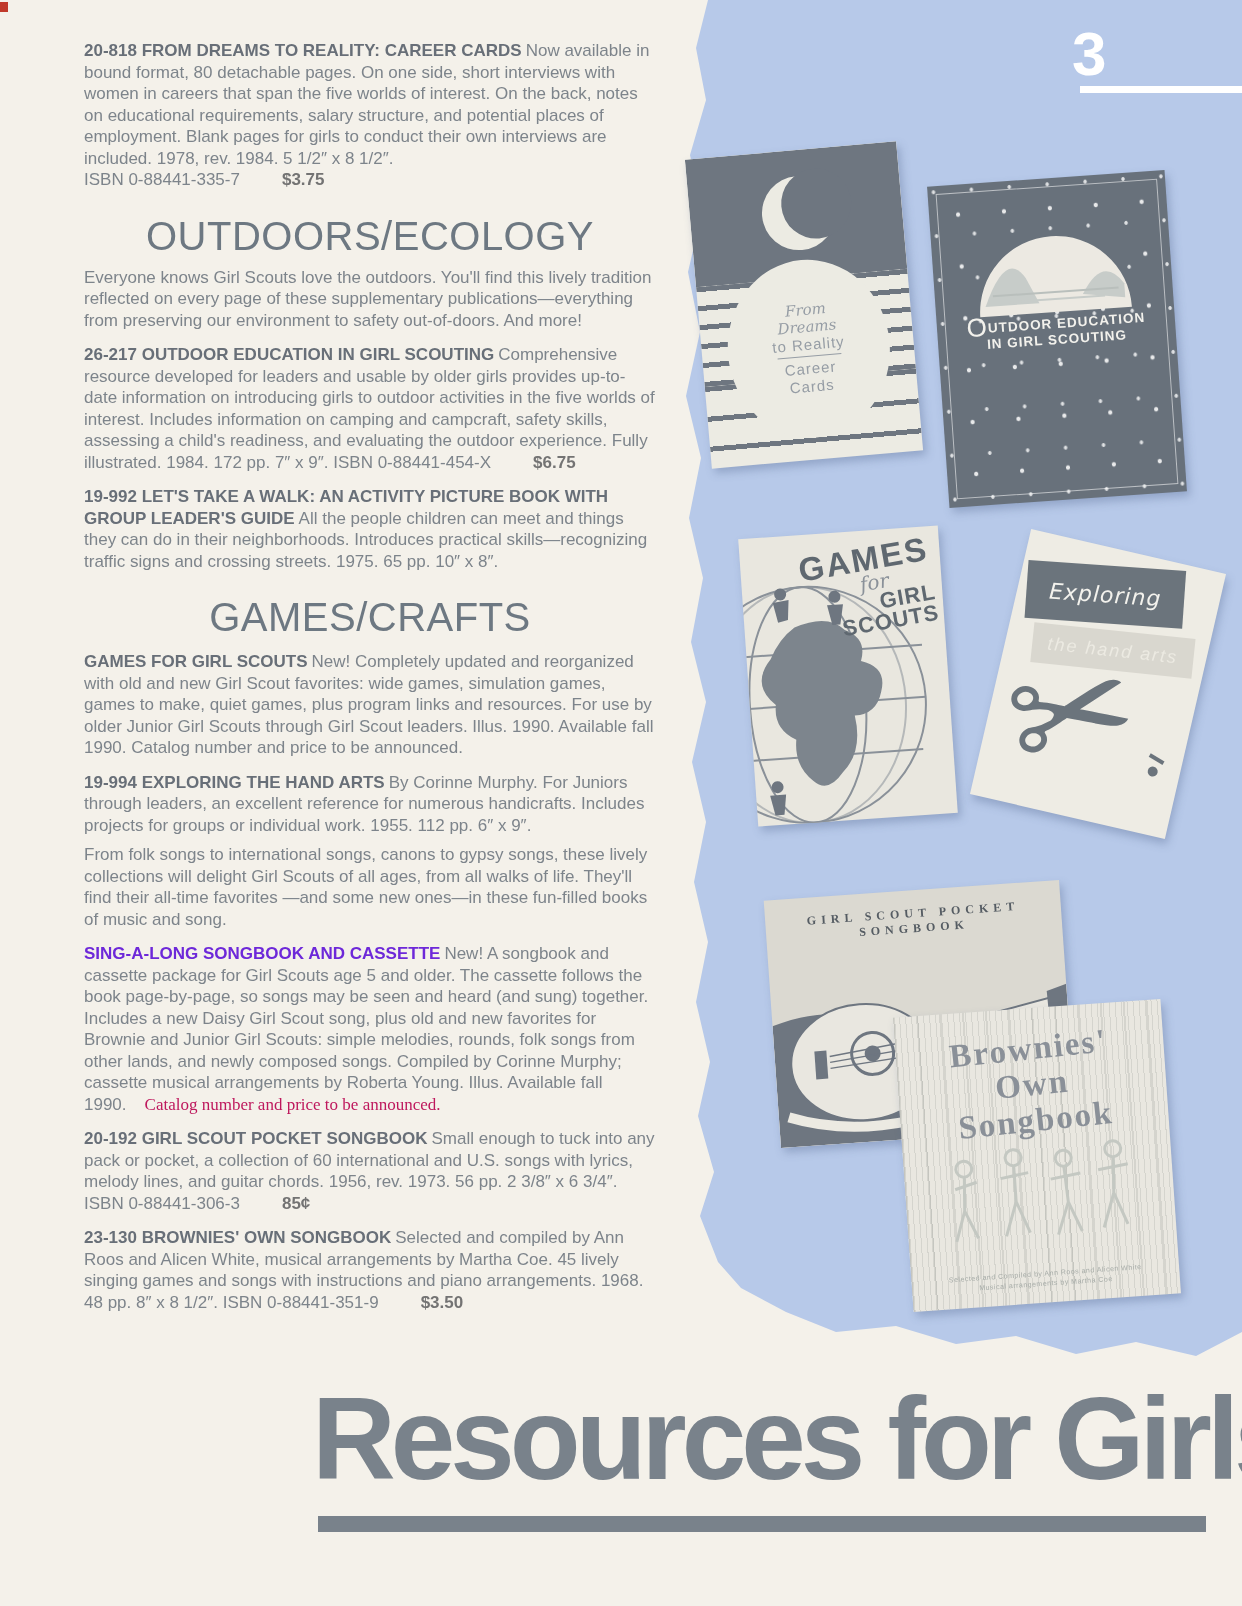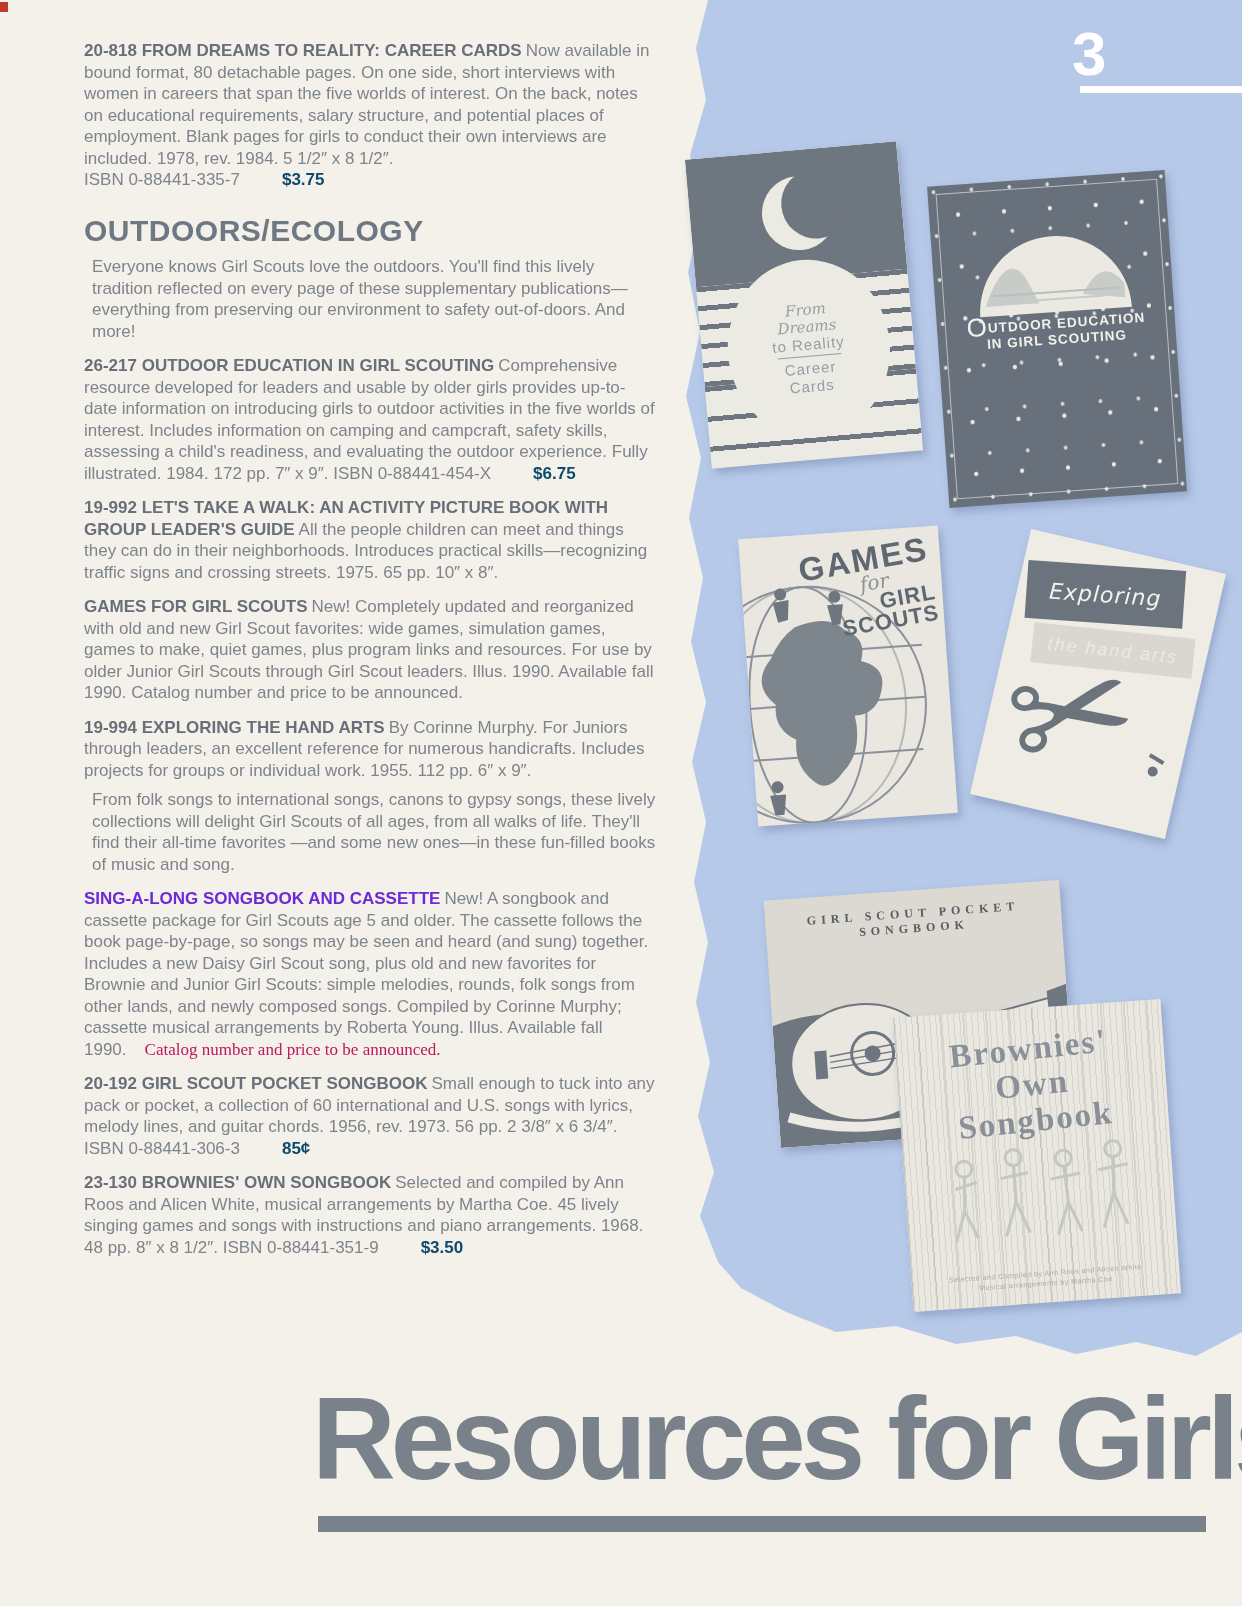--- a/index.html
+++ b/index.html
@@ -17,27 +17,27 @@
   .page-num{position:absolute;left:1072px;top:18px;color:#fff;font-size:62px;font-weight:bold;z-index:5;}
   .page-num-rule{position:absolute;left:1080px;top:86px;width:162px;height:7px;background:#fff;z-index:5;}
 
   
   .text-col{position:absolute;left:84px;top:40px;width:572px;font-size:17px;line-height:21.5px;z-index:3;}
   .item{margin-top:13px;}
   .item-title{font-weight:bold;color:#686f78;margin-right:4px;}
   .item-title.blue{color:#6d28d9;}
   .item-body{color:#7d848b;}
   .blue-tail{color:#be185d;margin-left:18px;font-family:Liberation Serif, serif;}
-  .price{font-weight:bold;color:#0c4a6e;}
+  .price{font-weight:bold;color:#737373;}
   .price.inline{margin-left:42px;}
   .isbn-line{margin-top:0;}
   .isbn-line .price{margin-left:42px;}
-  .section-heading{font-size:30px;font-weight:bold;color:#6d7882;letter-spacing:.5px;
-     margin:24px 0 10px 0;line-height:1.05;}
-  .section-intro{margin-top:8px;margin-left:8px;}
+  .section-heading{font-size:40px;font-weight:normal;color:#6d7882;letter-spacing:.5px;
+     margin:24px 0 10px 0;line-height:1.05;text-align:center;}
+  .section-intro{margin-top:8px;}
 
   
   .footer-title{position:absolute;left:312px;top:1372px;width:910px;z-index:4;color:#79828b;
      font-size:116px;font-weight:bold;letter-spacing:-5px;white-space:nowrap;}
   .footer-rule{position:absolute;left:318px;top:1516px;width:888px;height:16px;background:#79828b;z-index:4;}
 
   
   .cover{position:absolute;z-index:2;box-shadow:3px 5px 8px rgba(80,100,140,.35);overflow:hidden;}
 
   
@@ -241,20 +241,21 @@
       <div class="item">
         <span class="item-title">26-217 OUTDOOR EDUCATION IN GIRL SCOUTING</span><span class="item-body">Comprehensive resource developed for leaders and usable by older girls provides up-to-date information on introducing girls to outdoor activities in the five worlds of interest. Includes information on camping and campcraft, safety skills, assessing a child's readiness, and evaluating the outdoor experience. Fully illustrated. 1984. 172 pp. 7″ x 9″. ISBN 0-88441-454-X</span><span class="price inline">$6.75</span>
       </div>
 
       <div class="item">
         <span class="item-title">19-992 LET'S TAKE A WALK: AN ACTIVITY PICTURE BOOK WITH GROUP LEADER'S GUIDE</span><span class="item-body">All the people children can meet and things they can do in their neighborhoods. Introduces practical skills—recognizing traffic signs and crossing streets. 1975. 65 pp. 10″ x 8″.</span>
       </div>
     </div>
 
     <div class="section">
+      <div class="section-heading">GAMES/CRAFTS</div>
 
       <div class="item">
         <span class="item-title">GAMES FOR GIRL SCOUTS</span><span class="item-body">New! Completely updated and reorganized with old and new Girl Scout favorites: wide games, simulation games, games to make, quiet games, plus program links and resources. For use by older Junior Girl Scouts through Girl Scout leaders. Illus. 1990. Available fall 1990. Catalog number and price to be announced.</span>
       </div>
 
       <div class="item">
         <span class="item-title">19-994 EXPLORING THE HAND ARTS</span><span class="item-body">By Corinne Murphy. For Juniors through leaders, an excellent reference for numerous handicrafts. Includes projects for groups or individual work. 1955. 112 pp. 6″ x 9″.</span>
       </div>
     </div>
 

